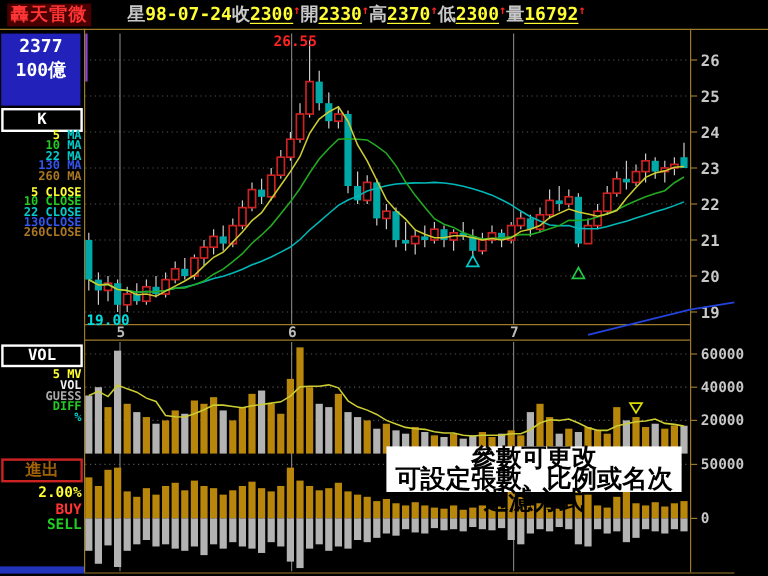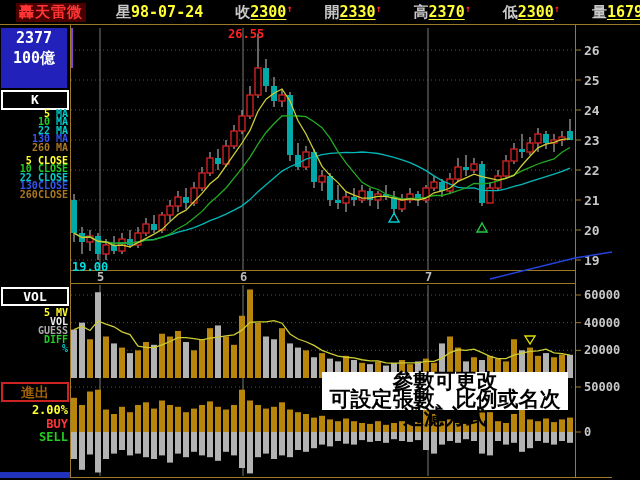--- a/index.html
+++ b/index.html
@@ -2,24 +2,24 @@
 <html><head>
 <meta charset="utf-8">
 <style>
   html,body{margin:0;padding:0;background:#000;}
   #screen{position:relative;width:640px;height:480px;background:#000;overflow:hidden;
           font-family:"DejaVu Sans Mono","Liberation Mono",monospace;}
   #chart-svg{position:absolute;left:0;top:0;}
   
   .hdr{position:absolute;top:0;left:0;width:640px;height:24px;display:flex;align-items:center;
        font-weight:bold;font-size:15px;white-space:nowrap;z-index:3;}
-  .app{color:#ff3434;background:#4a0000;padding:0 3px;margin-left:16px;letter-spacing:1px;}
+  .app{color:#ff3434;background:#4a0000;padding:0 3px;margin-left:6px;letter-spacing:1px;}
   .dpre{color:#c8c8c8;margin-left:30px;}
   .date{color:#ffff33;}
-  .fld{margin-left:32px;}
+  .fld{margin-left:0;}
   .lbl{color:#c8c8c8;}
   .val{color:#ffff33;text-decoration:underline;text-underline-offset:2px;}
   .arr{color:#ff2222;font-size:10px;vertical-align:5px;}
   
   .sidebar{position:absolute;left:0;top:24px;width:70px;height:456px;z-index:3;}
   .period-box{position:absolute;left:1px;top:4px;width:66px;height:60px;background:#2222bb;
               color:#fff;text-align:center;font-size:15px;font-weight:bold;line-height:20px;}
   .k-box{position:absolute;left:1px;top:66px;width:64px;height:16px;border:2px solid #fff;
          color:#fff;text-align:center;font-size:13px;font-weight:bold;line-height:16px;background:#000;}
   .leg{position:absolute;left:0;width:68px;text-align:right;font-size:10px;font-weight:bold;line-height:8.4px;}

